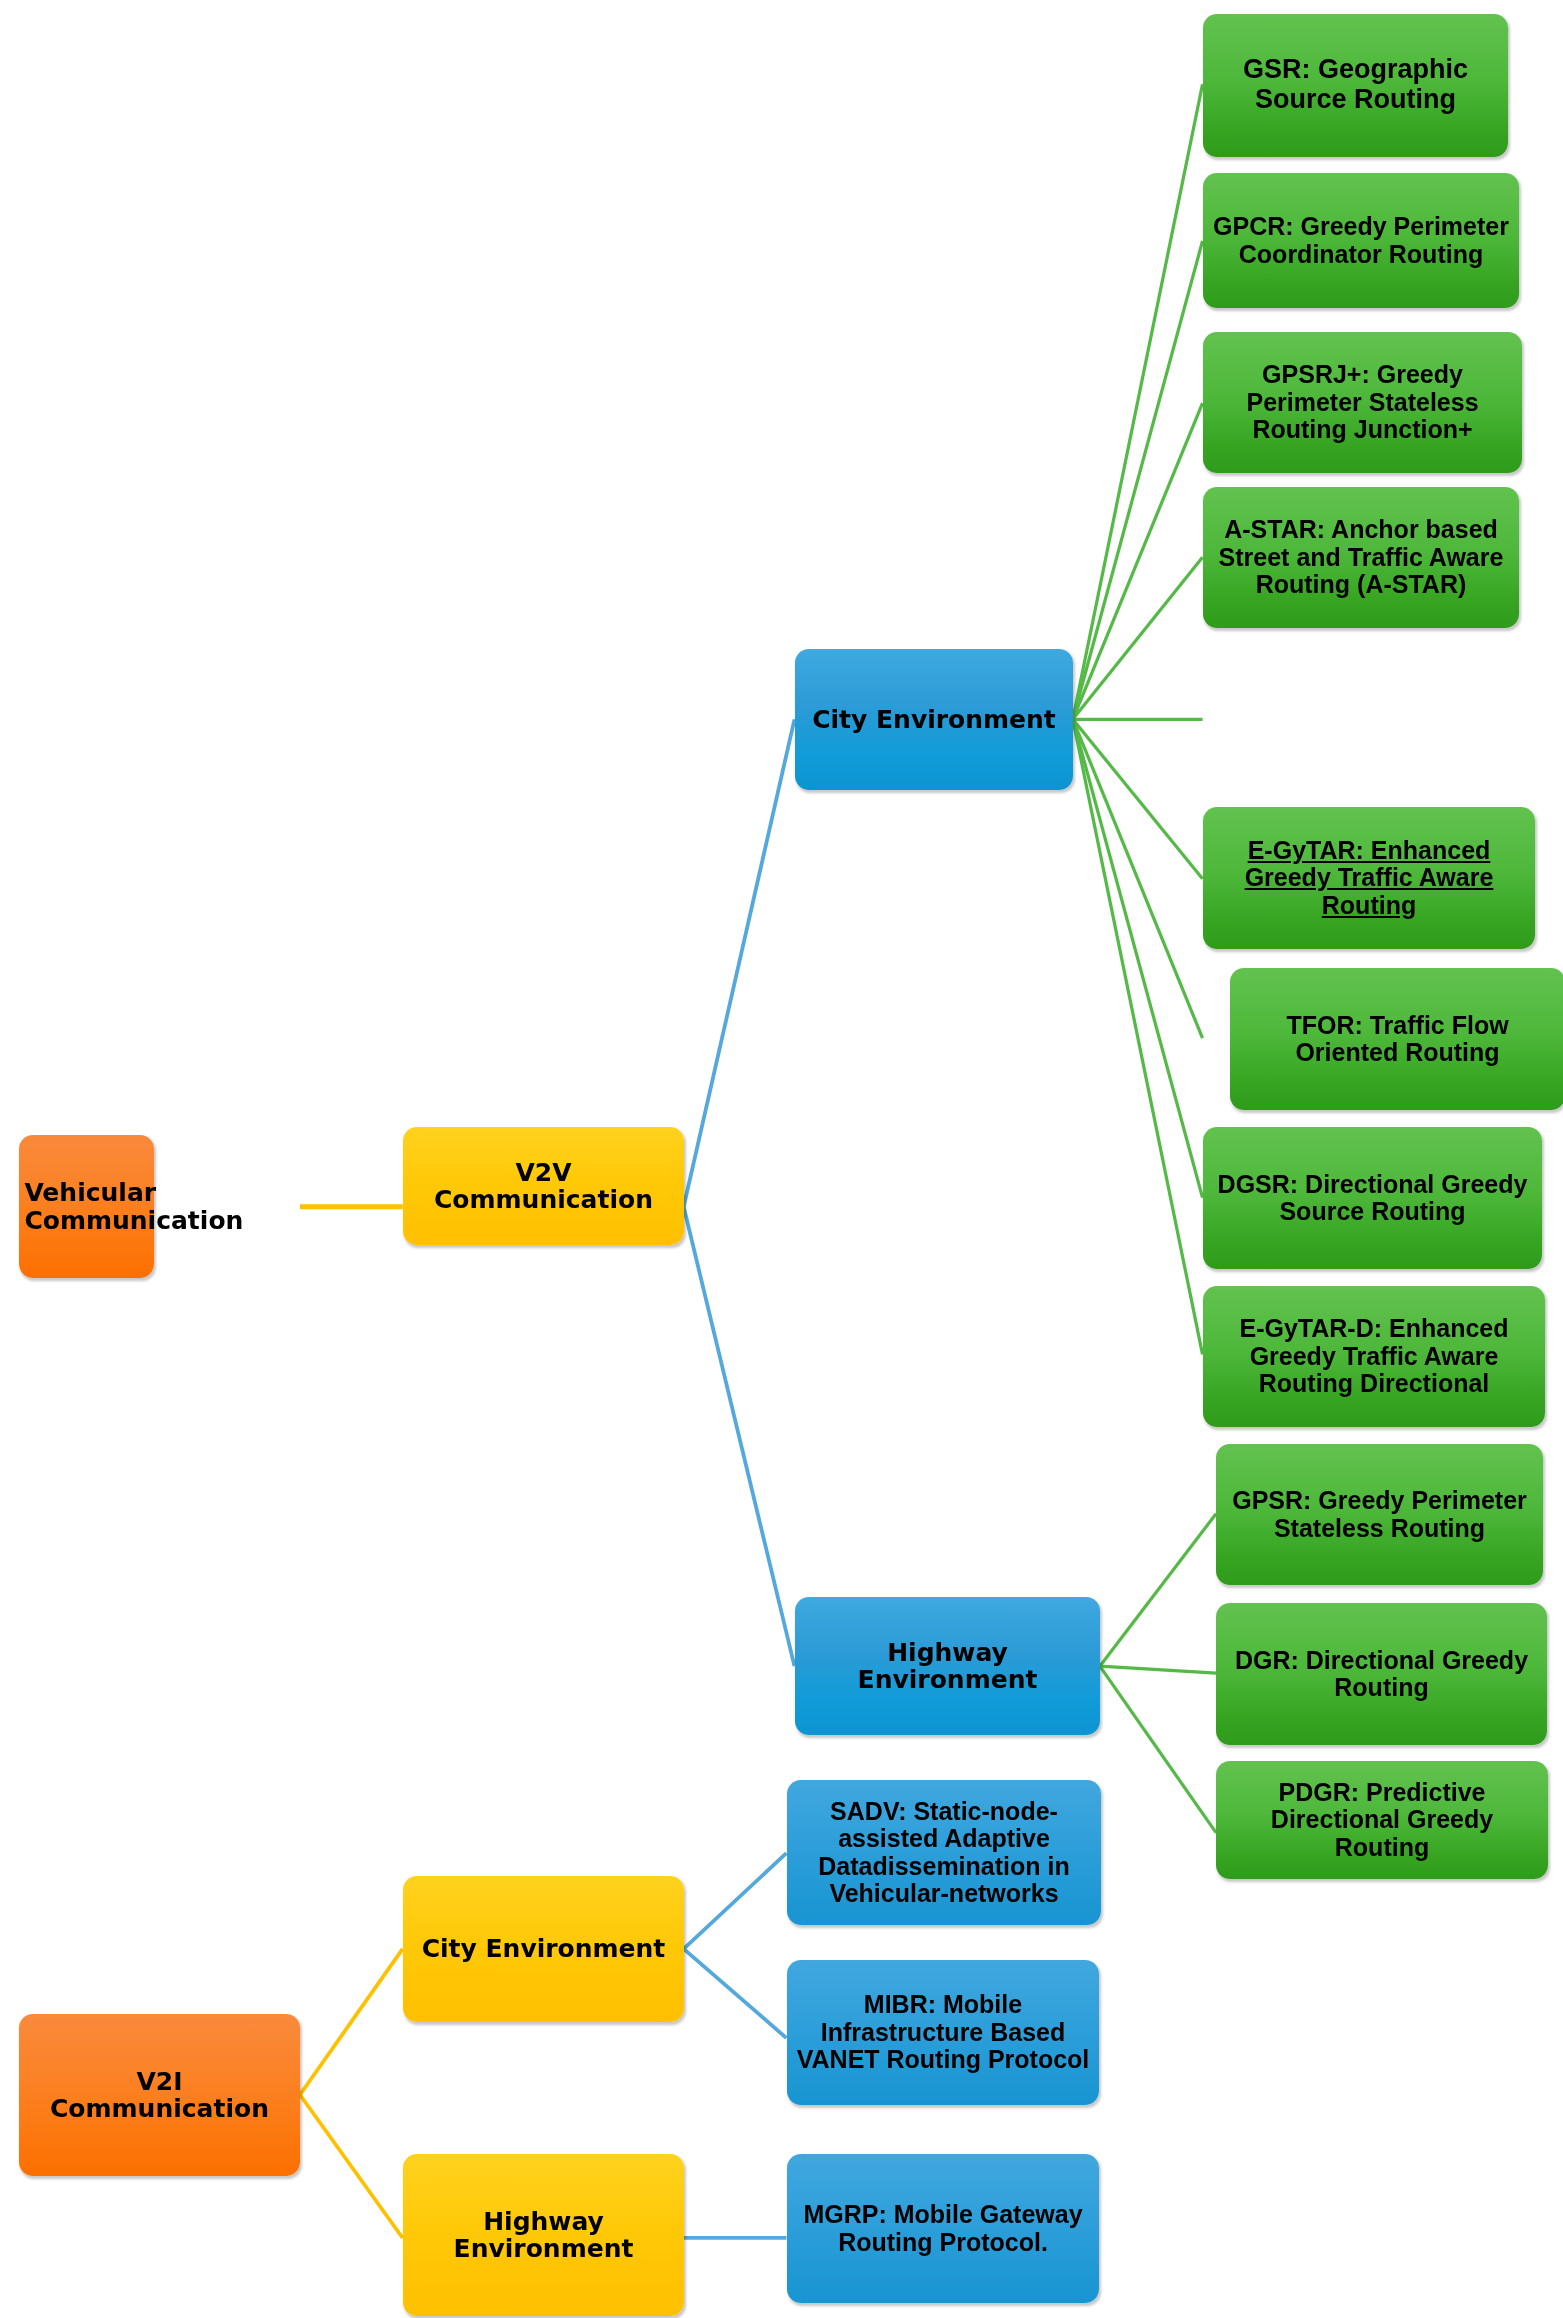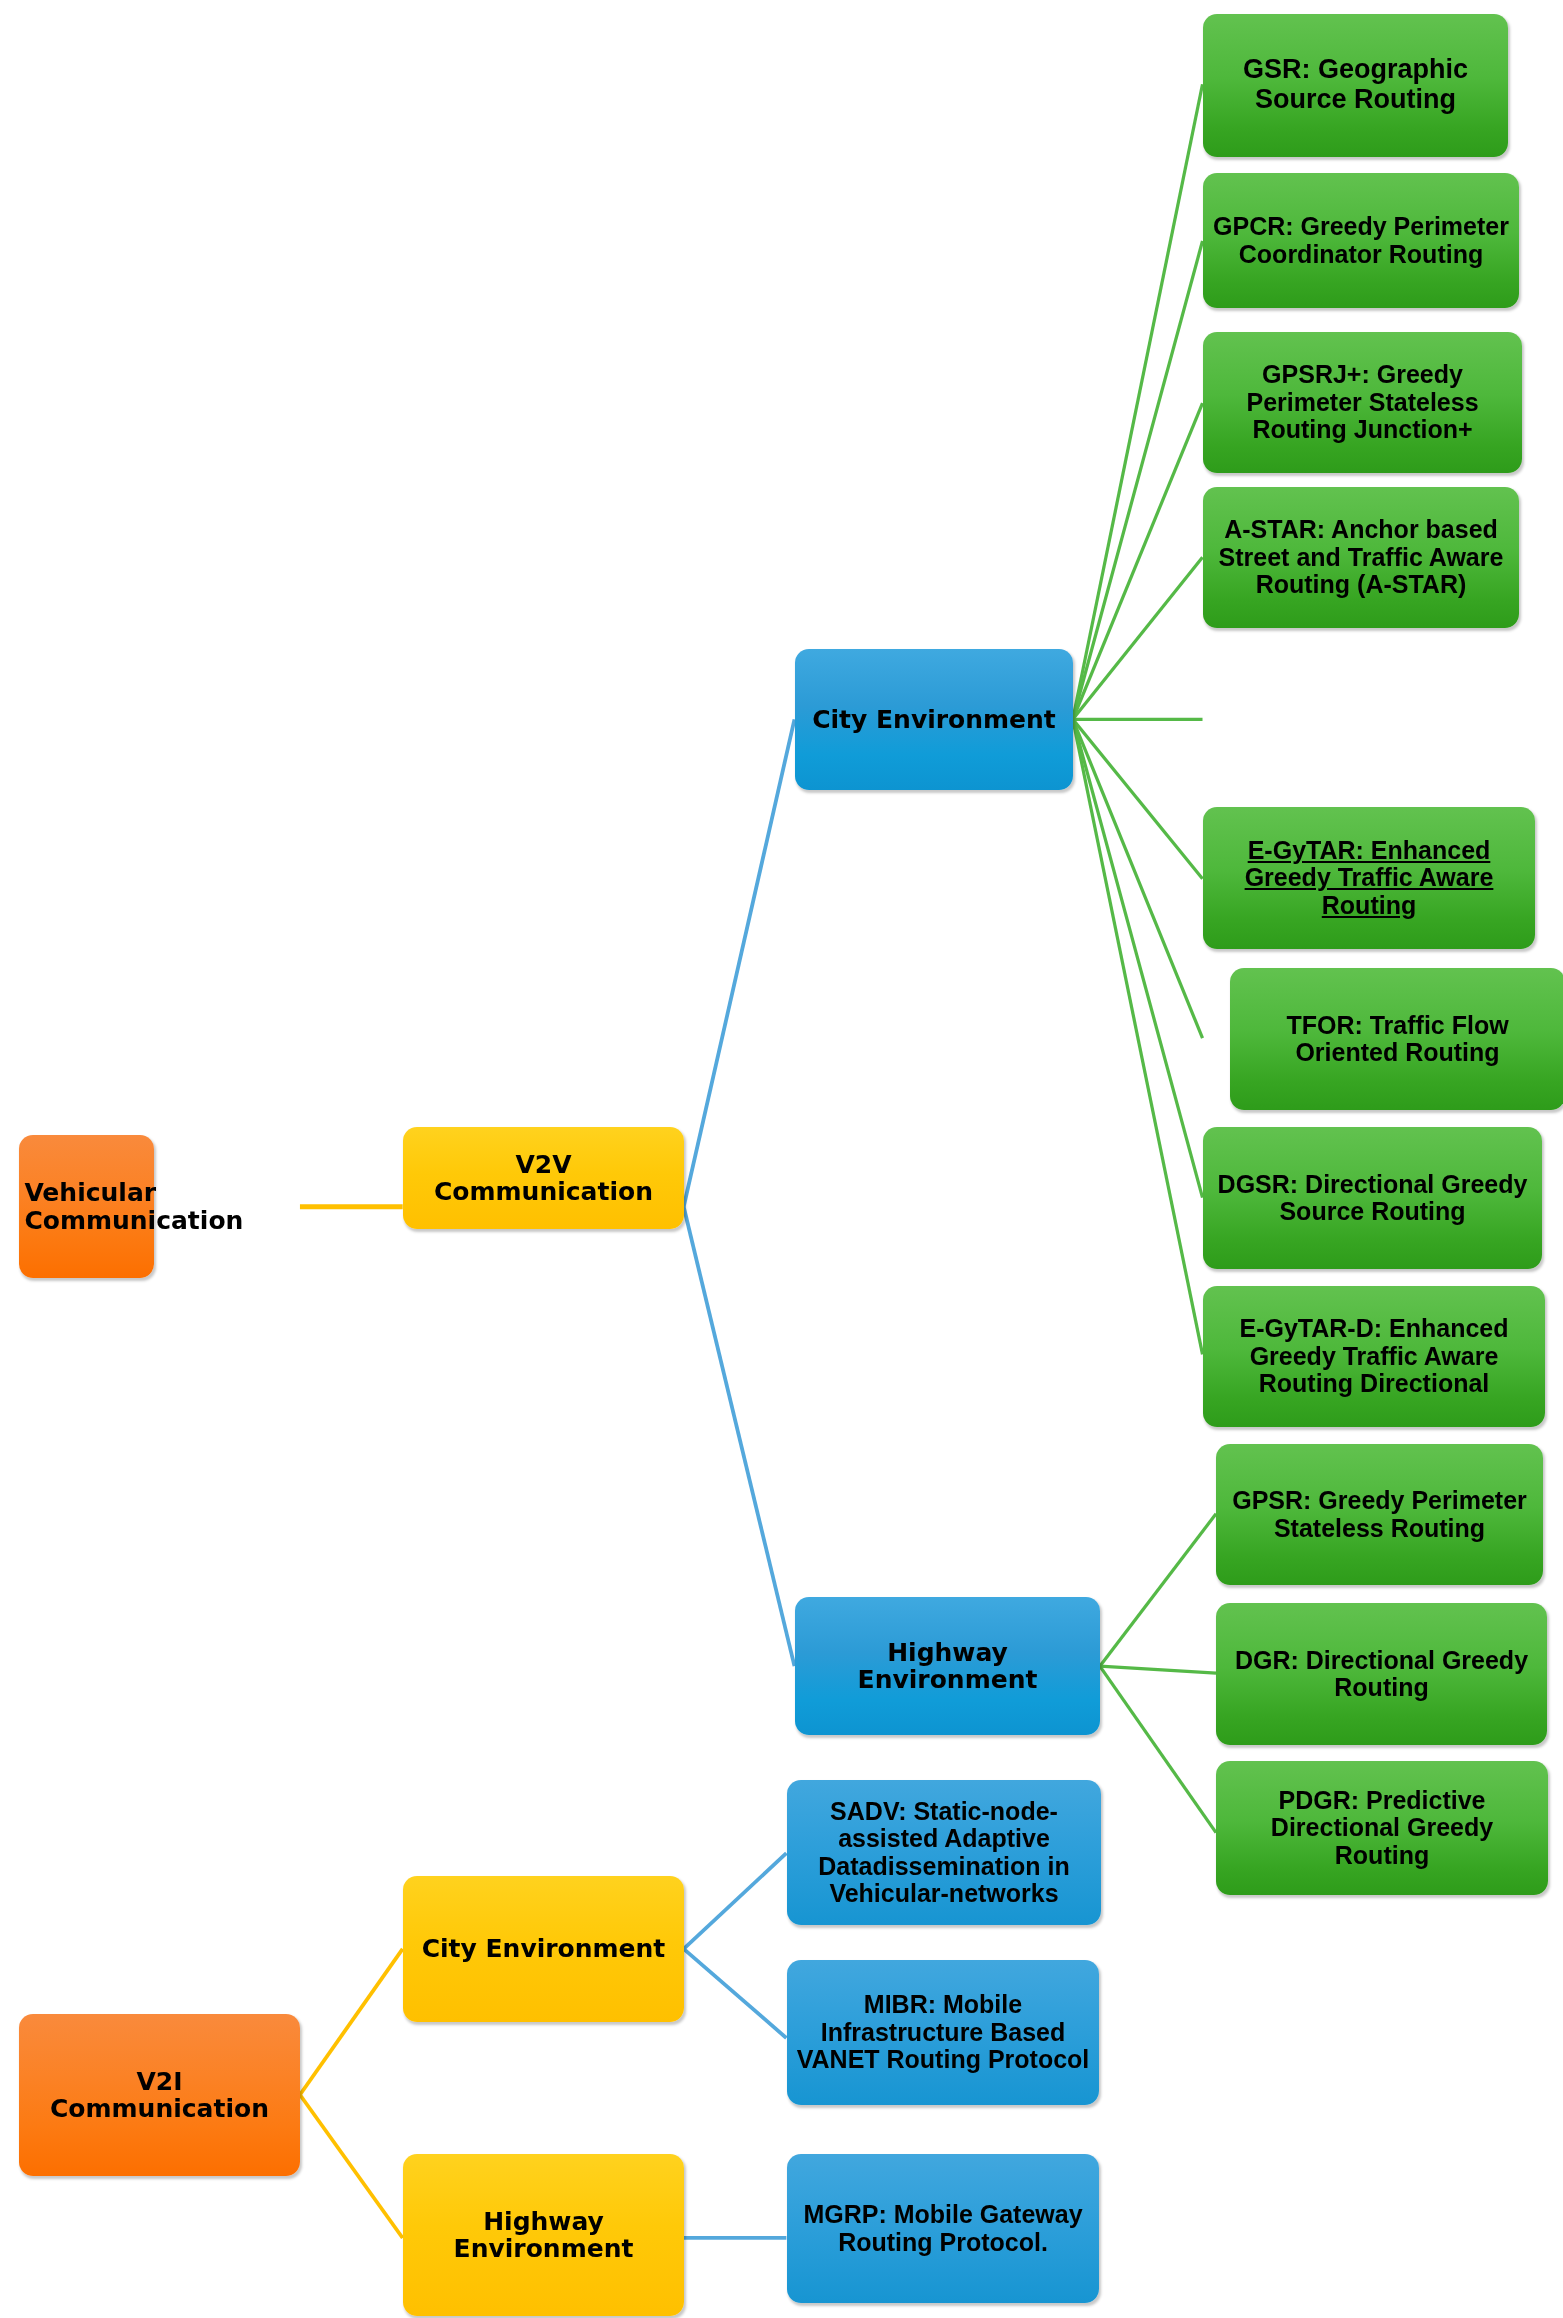--- a/index.html
+++ b/index.html
@@ -92,21 +92,21 @@
     <path d="M 1265 3605 L 1455 3428" stroke="#54A8DC" stroke-width="7" fill="none"></path>
     <path d="M 1265 3605 L 1455 3770" stroke="#54A8DC" stroke-width="7" fill="none"></path>
 
     <path d="M 1265 4140 L 1455 4140" stroke="#54A8DC" stroke-width="7" fill="none"></path>
   </svg>
 
   <div class="node orange" style="left:19px; top:1135px; width:135px; height:143px; font-size:25px;">
     <span>Vehicular Communication</span>
   </div>
 
-  <div class="node yellow" style="left:403px; top:1127px; width:281px; height:102px; font-size:25px;">
+  <div class="node yellow" style="left:403px; top:1127px; width:281px; height:118px; font-size:25px;">
     <span>V2V Communication</span>
   </div>
 
   <div class="node blue-env" style="left:795px; top:649px; width:278px; height:141px; font-size:25px;">
     <span>City Environment</span>
   </div>
 
   <div class="node blue-env" style="left:795px; top:1597px; width:305px; height:138px; font-size:25px;">
     <span>Highway Environment</span>
   </div>
@@ -157,21 +157,21 @@
   </div>
 
   <div class="node green" style="left:1216px; top:1444px; width:327px; height:141px; font-size:25px;">
     <span>GPSR: Greedy Perimeter Stateless Routing</span>
   </div>
 
   <div class="node green" style="left:1216px; top:1603px; width:331px; height:142px; font-size:25px;">
     <span>DGR: Directional Greedy Routing</span>
   </div>
 
-  <div class="node green" style="left:1216px; top:1761px; width:332px; height:134px; font-size:25px;">
+  <div class="node green" style="left:1216px; top:1761px; width:332px; height:118px; font-size:25px;">
     <span>PDGR:  Predictive Directional Greedy Routing</span>
   </div>
 
   <div class="node blue-leaf" style="left:787px; top:1780px; width:314px; height:145px; font-size:25px;">
     <span>SADV: Static-node-assisted Adaptive Datadissemination in Vehicular-networks</span>
   </div>
 
   <div class="node blue-leaf" style="left:787px; top:1960px; width:312px; height:145px; font-size:25px;justify-content:center;">
     <span>MIBR: Mobile Infrastructure Based VANET Routing Protocol</span>
   </div>

